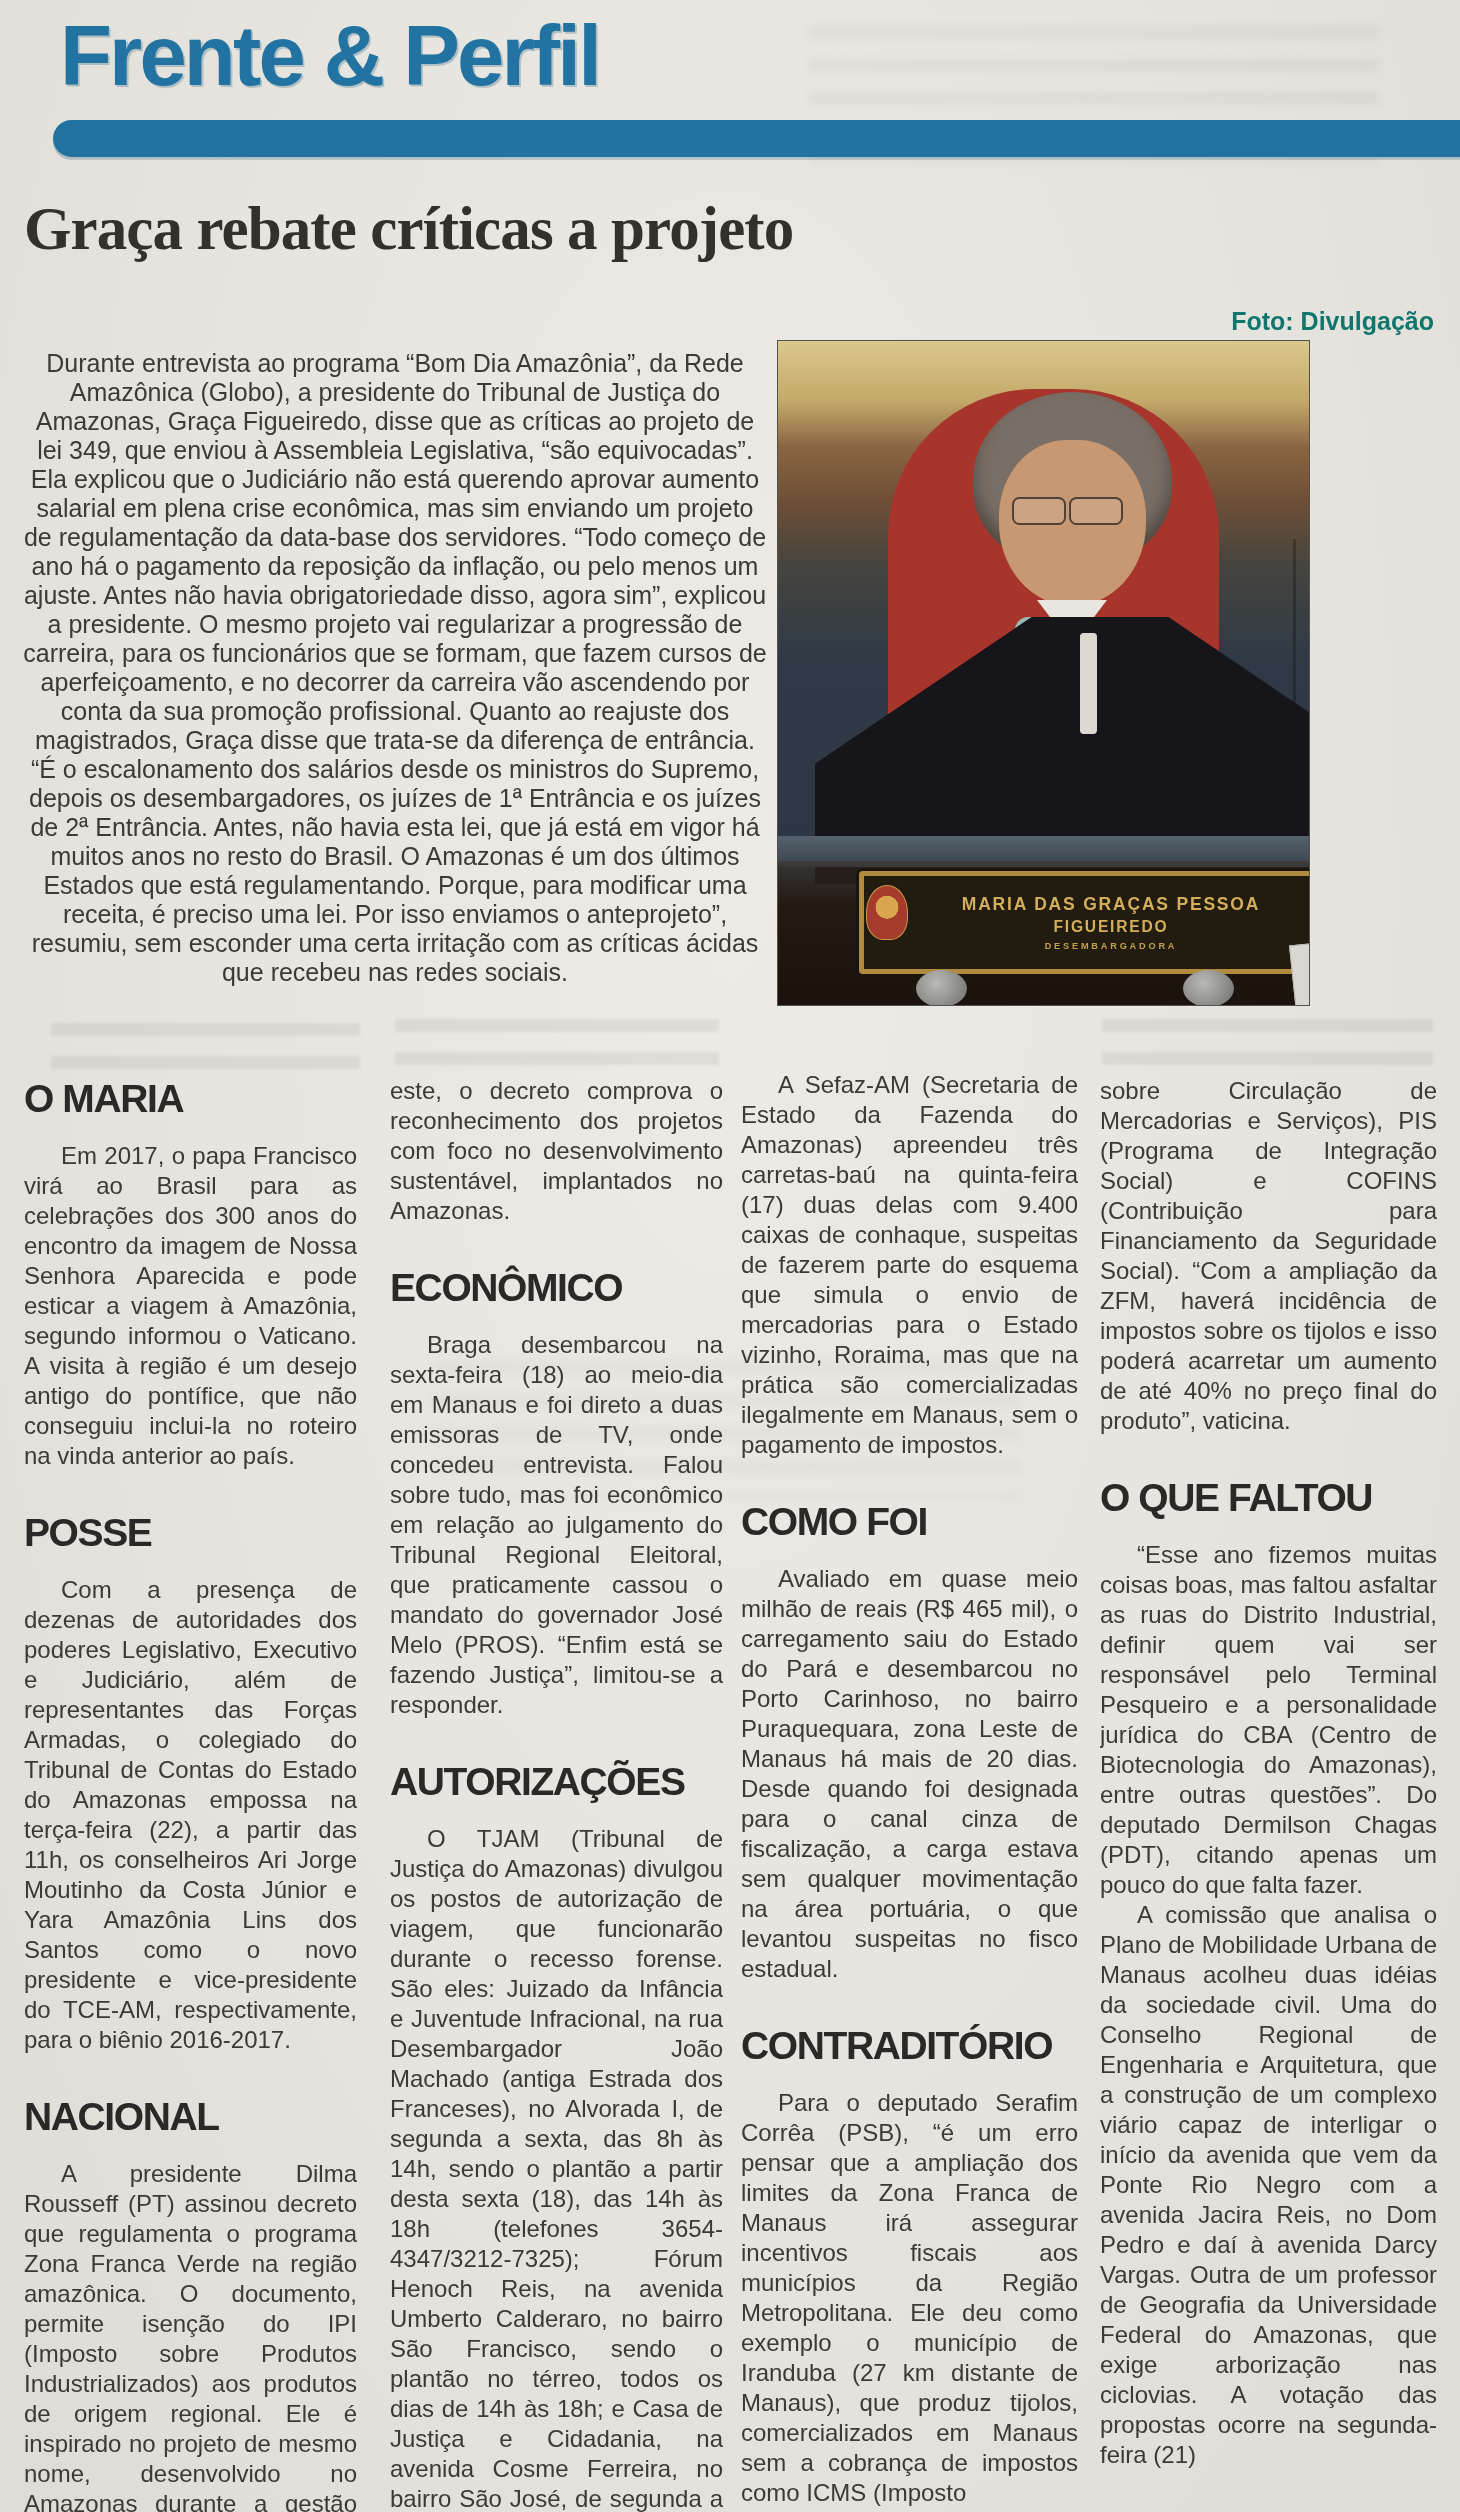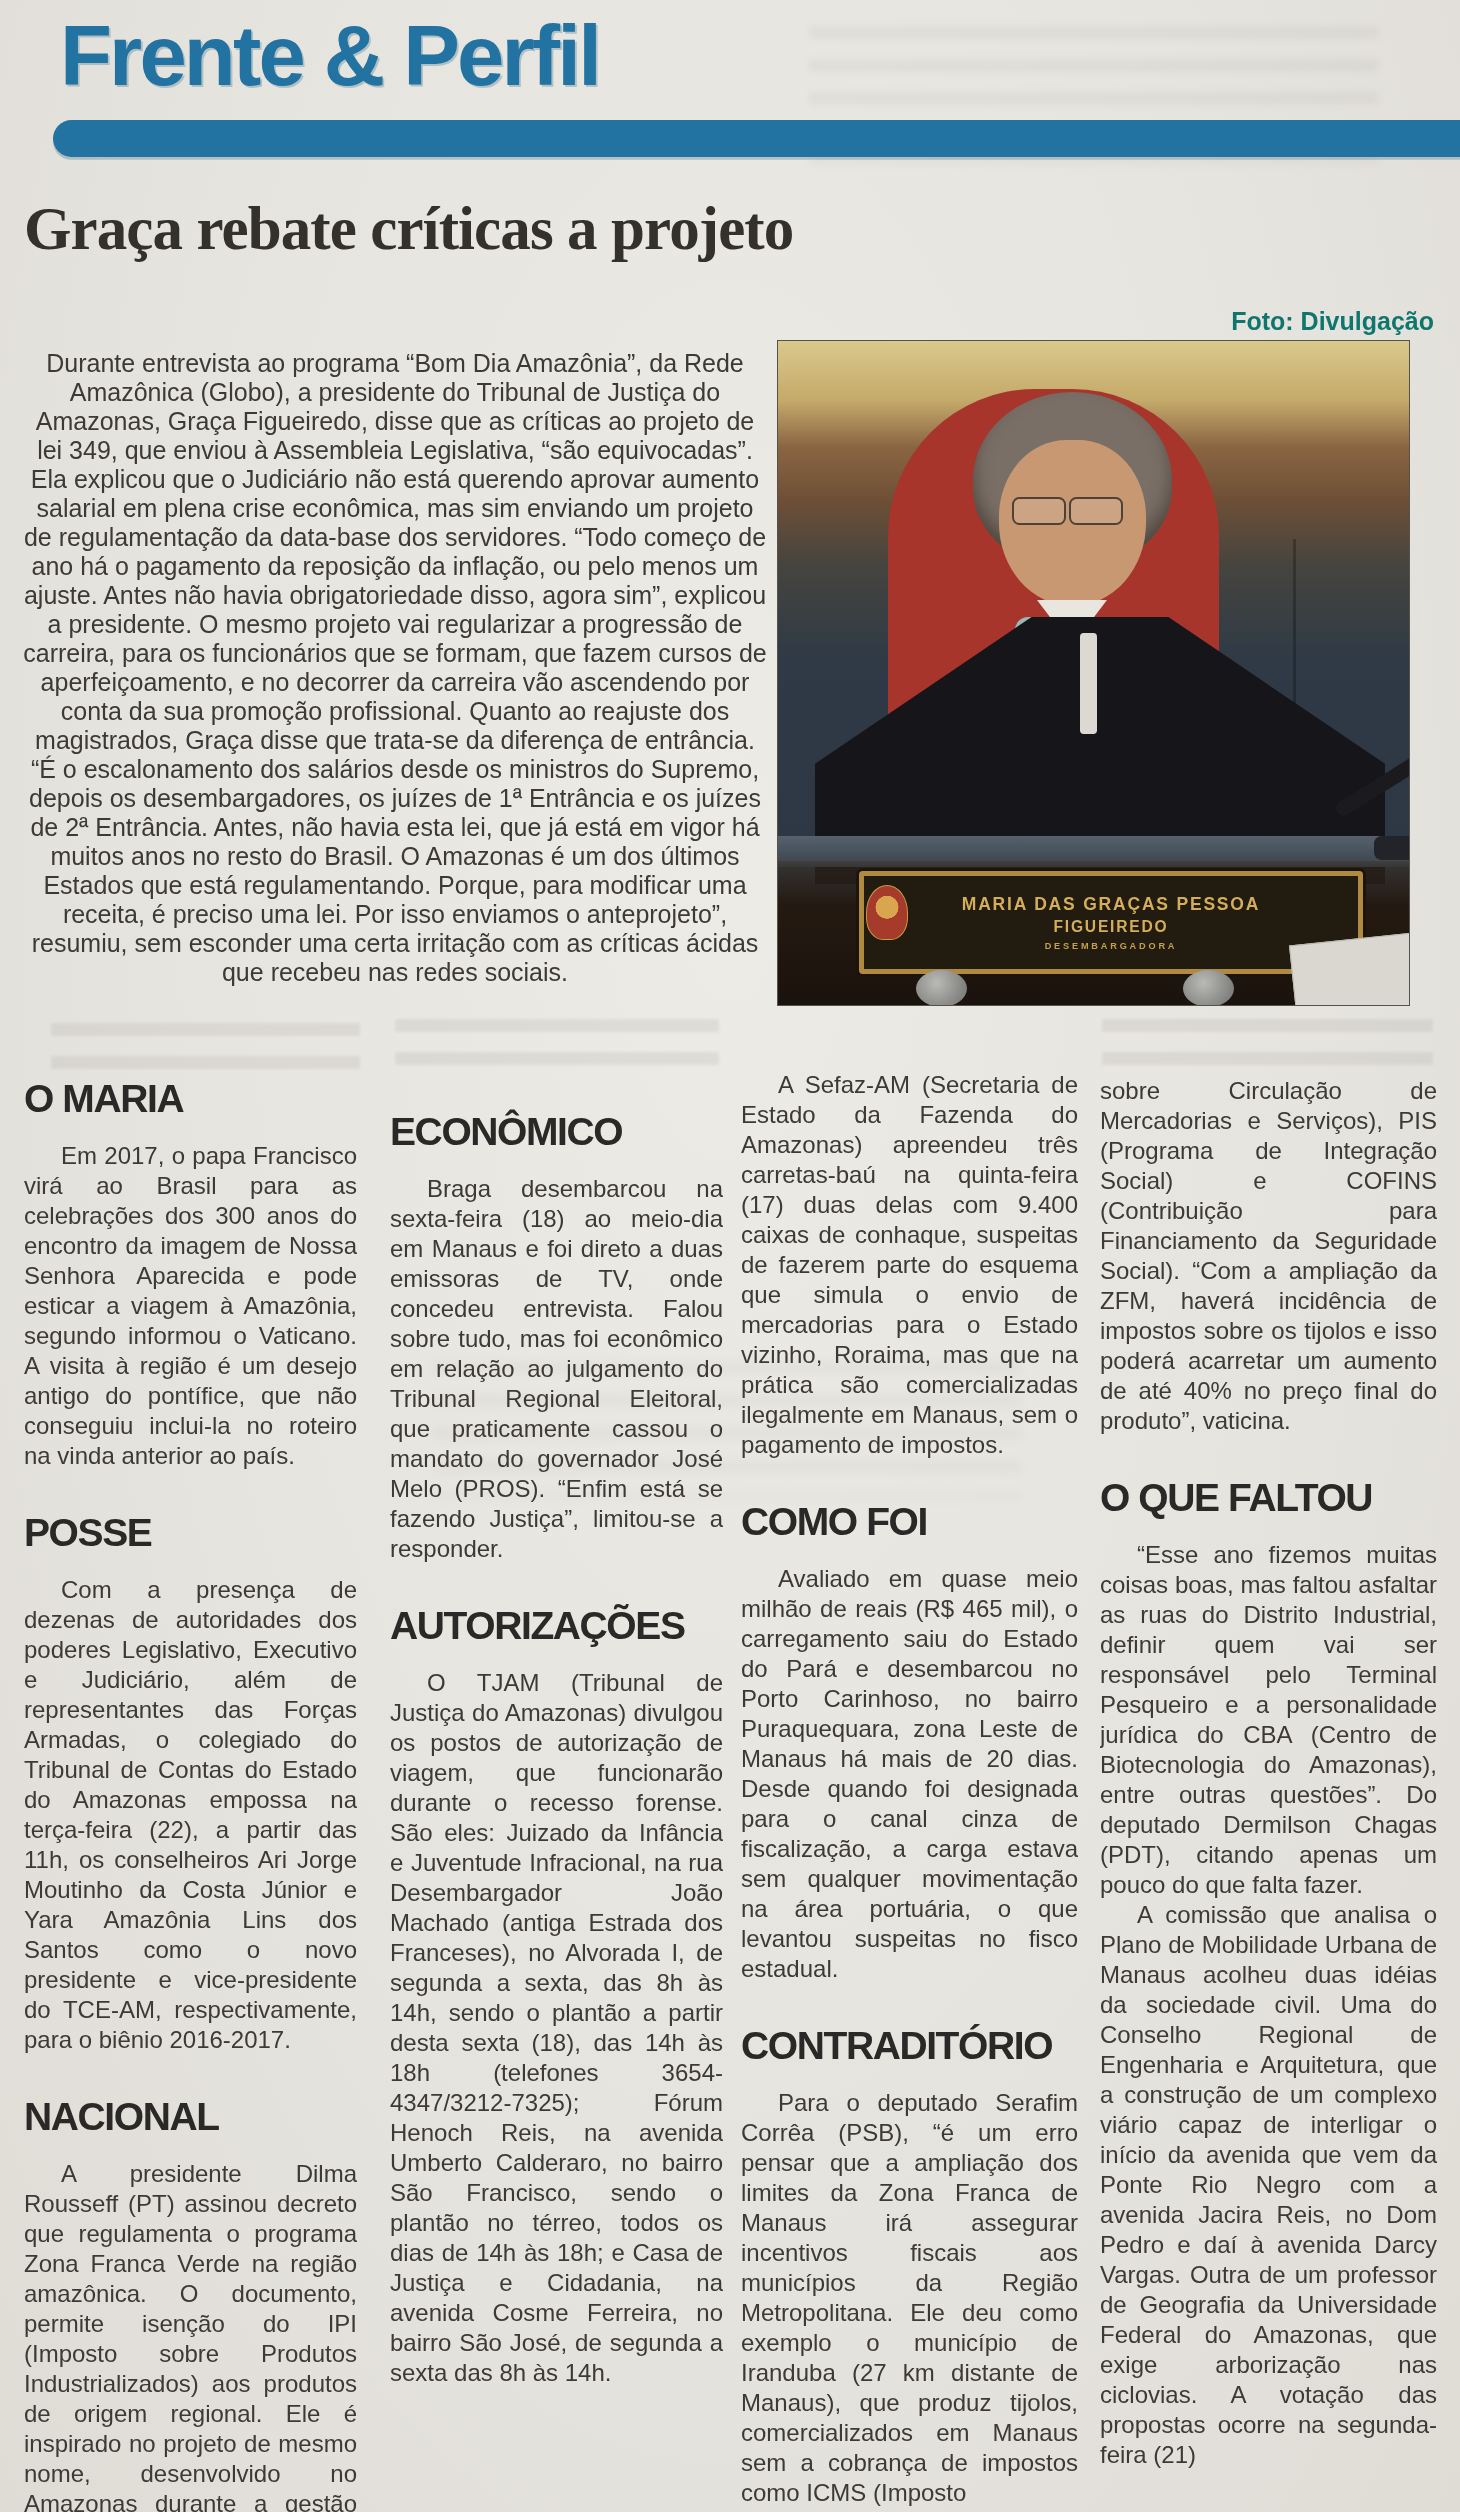--- a/index.html
+++ b/index.html
@@ -28,21 +28,21 @@
   .photo-credit{
     right:26px;top:307px;font-size:25px;font-weight:bold;color:#0f766e;
   }
   
   .lead{
     left:20px;top:349px;width:750px;height:655px;overflow:hidden;
     font-size:25px;line-height:29px;text-align:center;color:#3d3a35;
   }
   
   .photo{
-    left:777px;top:340px;width:633px;height:666px;overflow:hidden;
+    left:777px;top:340px;width:533px;height:666px;overflow:hidden;
     border:1.8px solid #55524c;box-sizing:border-box;
     background:linear-gradient(180deg,#d9c98b 0%,#c4a96a 9%,#8a6543 16%,#6e4f36 24%,#45443f 34%,#2f3a46 48%,#2c3642 100%);
   }
   .panel-line{top:198px;width:2.8px;height:322px;background:rgba(0,0,0,.25);}
   .chair{left:110px;top:48px;width:331px;height:368px;background:#a8352b;border-radius:147px 147px 28px 28px;}
   .hair{left:195px;top:51px;width:199px;height:175px;background:#7a6f66;border-radius:50% 50% 45% 45%;box-shadow:inset 0 -13px 16.6px rgba(40,32,26,.5);}
   .face{left:221px;top:99px;width:147px;height:166px;background:#c79872;border-radius:46% 46% 50% 50%;}
   .glasses{left:232px;top:156px;width:125px;height:28px;}
   .glasses span{display:inline-block;width:50px;height:24px;border:2.8px solid #4e4236;border-radius:7.4px;margin:0 1.8px;background:rgba(255,255,255,.12);}
   .collar{left:259px;top:259px;width:70px;height:46px;background:#e8e6df;clip-path:polygon(0 0,100% 0,50% 100%);}
@@ -129,20 +129,21 @@
 <div class="col" style="left:24px;width:333px;">
   <h2 class="first">O MARIA</h2>
   <p class="indent">Em 2017, o papa Francisco virá ao Brasil para as celebrações dos 300 anos do encontro da imagem de Nossa Senhora Aparecida e pode esticar a viagem à Amazônia, segundo informou o Vaticano. A visita à região é um desejo antigo do pontífice, que não conseguiu inclui-la no roteiro na vinda anterior ao país.</p>
   <h2>POSSE</h2>
   <p class="indent">Com a presença de dezenas de autoridades dos poderes Legislativo, Executivo e Judiciário, além de representantes das Forças Armadas, o colegiado do Tribunal de Contas do Estado do Amazonas empossa na terça-feira (22), a partir das 11h, os conselheiros Ari Jorge Moutinho da Costa Júnior e Yara Amazônia Lins dos Santos como o novo presidente e vice-presidente do TCE-AM, respectivamente, para o biênio 2016-2017.</p>
   <h2>NACIONAL</h2>
   <p class="indent">A presidente Dilma Rousseff (PT) assinou decreto que regulamenta o programa Zona Franca Verde na região amazônica. O documento, permite isenção do IPI (Imposto sobre Produtos Industrializados) aos produtos de origem regional. Ele é inspirado no projeto de mesmo nome, desenvolvido no Amazonas durante a gestão de Eduardo Braga (PMDB). Para</p>
 </div>
 
 <div class="col" style="left:390px;width:333px;">
+  <p class="cont">este, o decreto comprova o reconhecimento dos projetos com foco no desenvolvimento sustentável, implantados no Amazonas.</p>
   <h2>ECONÔMICO</h2>
   <p class="indent">Braga desembarcou na sexta-feira (18) ao meio-dia em Manaus e foi direto a duas emissoras de TV, onde concedeu entrevista. Falou sobre tudo, mas foi econômico em relação ao julgamento do Tribunal Regional Eleitoral, que praticamente cassou o mandato do governador José Melo (PROS). “Enfim está se fazendo Justiça”, limitou-se a responder.</p>
   <h2>AUTORIZAÇÕES</h2>
   <p class="indent">O TJAM (Tribunal de Justiça do Amazonas) divulgou os postos de autorização de viagem, que funcionarão durante o recesso forense. São eles: Juizado da Infância e Juventude Infracional, na rua Desembargador João Machado (antiga Estrada dos Franceses), no Alvorada I, de segunda a sexta, das 8h às 14h, sendo o plantão a partir desta sexta (18), das 14h às 18h (telefones 3654-4347/3212-7325); Fórum Henoch Reis, na avenida Umberto Calderaro, no bairro São Francisco, sendo o plantão no térreo, todos os dias de 14h às 18h; e Casa de Justiça e Cidadania, na avenida Cosme Ferreira, no bairro São José, de segunda a sexta das 8h às 14h.</p>
 </div>
 
 <div class="col" style="left:741px;width:337px;">
   <p class="indent">A Sefaz-AM (Secretaria de Estado da Fazenda do Amazonas) apreendeu três carretas-baú na quinta-feira (17) duas delas com 9.400 caixas de conhaque, suspeitas de fazerem parte do esquema que simula o envio de mercadorias para o Estado vizinho, Roraima, mas que na prática são comercializadas ilegalmente em Manaus, sem o pagamento de impostos.</p>
   <h2>COMO FOI</h2>
   <p class="indent">Avaliado em quase meio milhão de reais (R$ 465 mil), o carregamento saiu do Estado do Pará e desembarcou no Porto Carinhoso, no bairro Puraquequara, zona Leste de Manaus há mais de 20 dias. Desde quando foi designada para o canal cinza de fiscalização, a carga estava sem qualquer movimentação na área portuária, o que levantou suspeitas no fisco estadual.</p>

